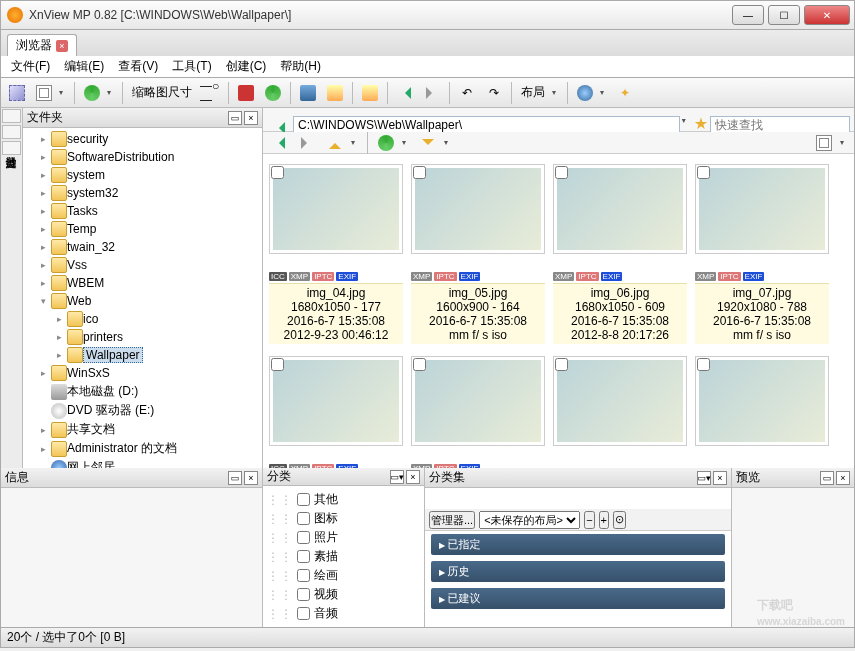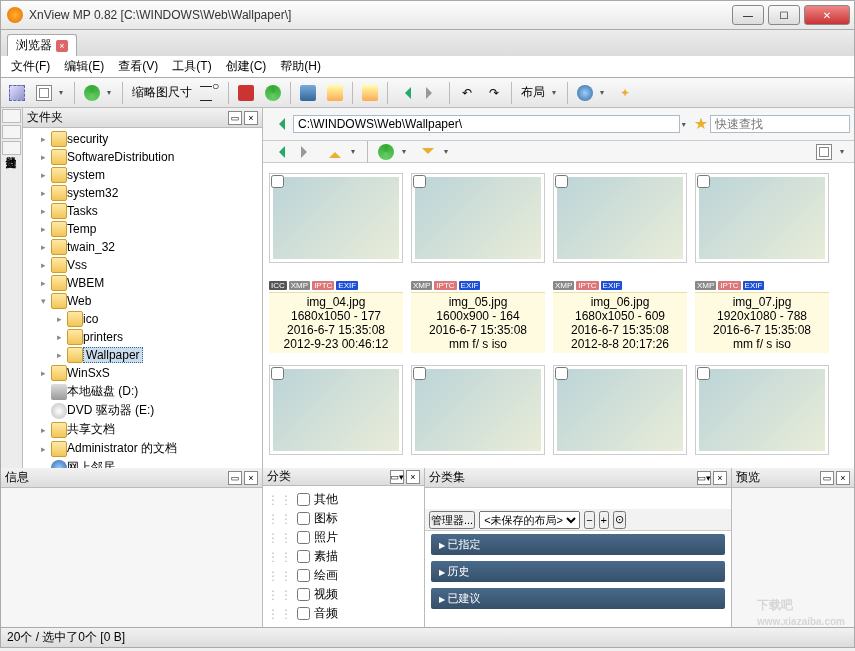--- a/index.html
+++ b/index.html
@@ -64,21 +64,21 @@
 .tree { flex:1; overflow:auto; padding: 2px; font-size:12px; }
 .tree ul { list-style:none; padding-left: 16px; }
 .tree li { padding: 1px 0; white-space:nowrap; display:flex; align-items:center; gap:0;}
 .tree li::before { content:'▸'; color:#888; font-size:9px; width:10px; display:inline-block;}
 .tree li.open::before { content:'▾'; }
 .tree li.leaf::before { content:''; }
 .tree li.sel > .lbl { background:#cde; border:1px dotted #369; padding:0 2px;}
 
 
 .browser { flex: 1; display:flex; flex-direction:column; background:#fff; }
-.pathbar { height: 24px; display:flex; align-items:center; padding: 16px 4px; gap:2px; border-bottom:1px solid #ccc; background:#f6f6f6;}
+.pathbar { height: 24px; display:flex; align-items:flex-start; padding: 8px 4px; gap:2px; border-bottom:1px solid #ccc; background:#f6f6f6;}
 .pathinput { flex:1; height:18px; border:1px solid #abc; padding:0 4px; background:#fff;}
 .searchinput { width:140px; height:18px; border:1px solid #abc; padding:0 4px; color:#888;}
 .brtoolbar { height:22px; display:flex; align-items:center; padding: 0 4px; gap:4px; border-bottom:1px solid #ccc; background:#f6f6f6;}
 .thumbs { flex:1; overflow:auto; padding: 10px 6px; background:#fff; }
 .thumbrow { display:flex; gap:8px; margin-bottom:12px; }
 .thumb { width: 134px; }
 .thumb .imgbox { height: 90px; background:#fff; border:1px solid #ccc; padding:3px; display:flex; align-items:center; justify-content:center;}
 .thumb .fakeimg { width:100%; height:100%; background: linear-gradient(135deg,#bcd4d8,#e8ecd8); }
 .thumb .badges { display:flex; gap:2px; padding:2px 0;}
 .badge { font-size:8px; padding:0 2px; color:#fff; border-radius:1px; }

